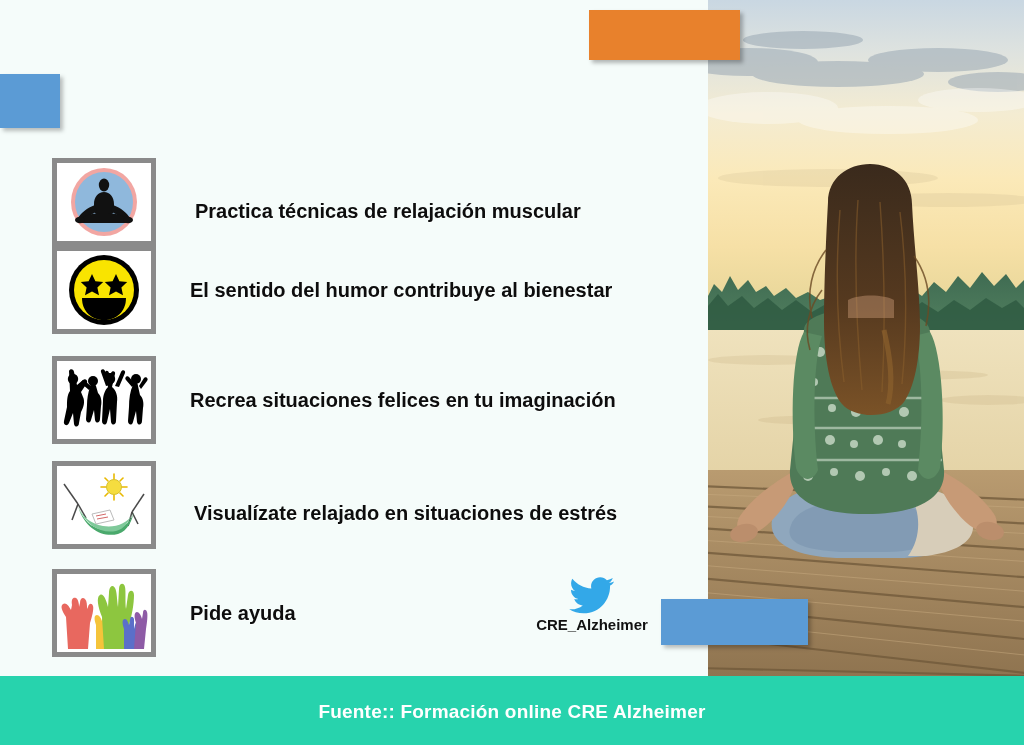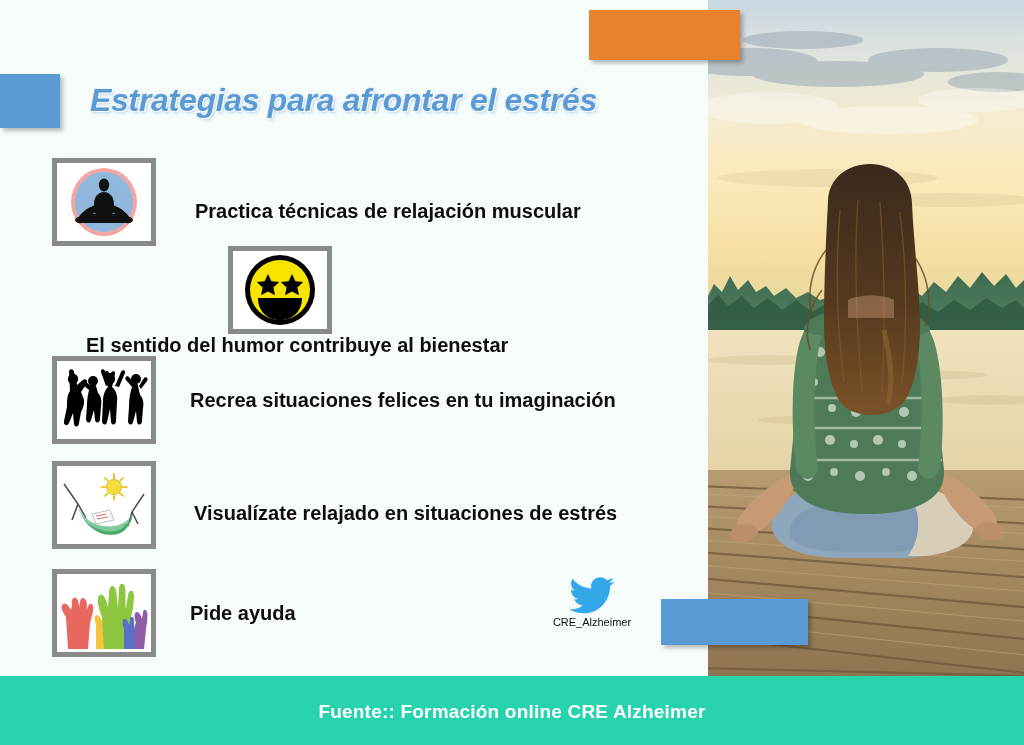--- a/index.html
+++ b/index.html
@@ -108,43 +108,43 @@
   .row-label {
     margin-left: 0;
     font-size: 20px;
     font-weight: bold;
     color: #0d0d0d;
     white-space: nowrap;
     text-shadow: 0.5px 0.5px 0 rgba(255,255,255,0.6);
   }
 
   .row1 { top: 158px; }
-  .row2 { top: 246px; flex-direction: column; }
+  .row2 { top: 246px; }
   .row3 { top: 356px; }
   .row4 { top: 461px; }
   .row5 { top: 569px; }
 
   .row1 .row-label { margin-left: 39px; margin-top: 19px; }
   .row2 .row-label { margin-left: 34px; }
   .row3 .row-label { margin-left: 34px; }
   .row4 .row-label { margin-left: 38px; margin-top: 17px; }
   .row5 .row-label { margin-left: 34px; }
 
   
   .twitter-block {
     position: absolute;
     left: 527px; top: 576px;
     width: 130px;
     z-index: 7;
     text-align: center;
   }
   .twitter-bird { display: block; margin: 0 auto 2px auto; }
   .twitter-handle {
-    font-size: 11px;
-    font-weight: normal;
+    font-size: 15px;
+    font-weight: bold;
     color: #111111;
     white-space: nowrap;
   }
 
   
   .footer {
     position: absolute;
     left: 0; top: 676px;
     width: 1024px; height: 71px;
     background: #27d3ad;
@@ -345,21 +345,20 @@
 
         <path d="M176,330 C182,356 186,382 180,404" stroke="#8a5f2c" stroke-width="5" fill="none" opacity="0.75"></path>
       </g>
     </svg>
   </div>
 
   <div class="deco deco-orange"></div>
   <div class="deco deco-blue-tl"></div>
   <div class="deco deco-blue-br"></div>
 
-  <div class="title">Estrategias para afrontar el estrés</div>
 
   <div class="row row1">
     <div class="icon-box">
       <svg width="86" height="74" viewBox="0 0 86 74" xmlns="http://www.w3.org/2000/svg">
         <ellipse cx="43" cy="37" rx="33" ry="34" fill="#f2a6a2"></ellipse>
         <ellipse cx="43" cy="37" rx="29" ry="30" fill="#8fb8dc"></ellipse>
         <g fill="#111111">
           <ellipse cx="43" cy="20" rx="5.2" ry="6.4"></ellipse>
           <path d="M43,27 C49,27 53,32 53,39 L53,46 C53,49 49,50 46,49 L40,49
                    C37,50 33,49 33,46 L33,39 C33,32 37,27 43,27 Z"></path>

